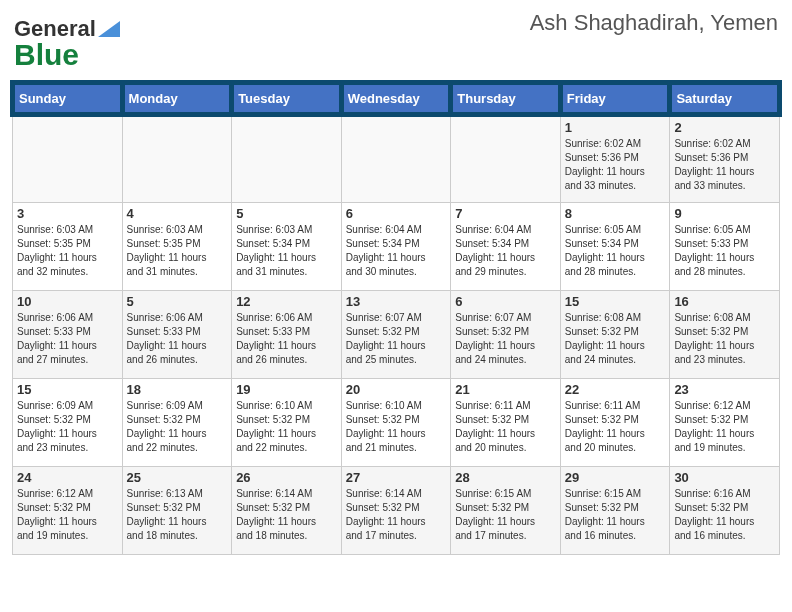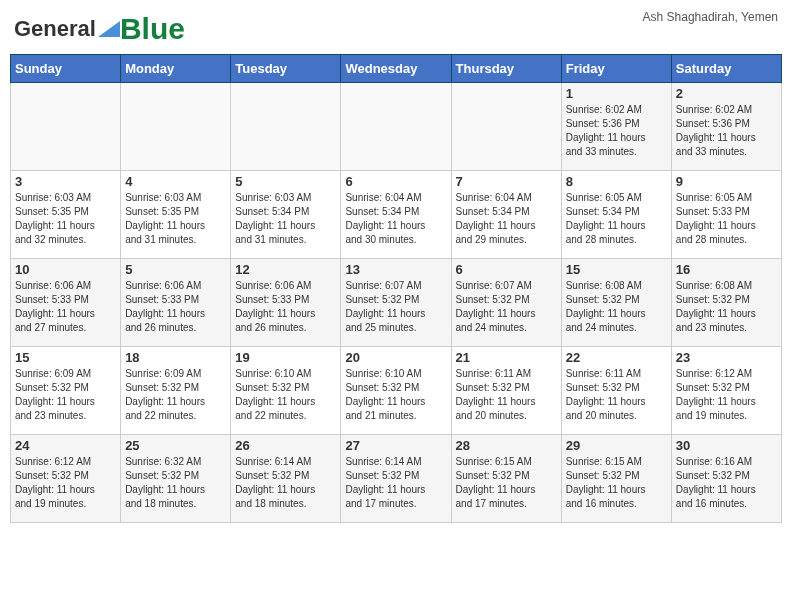--- a/index.html
+++ b/index.html
@@ -12,50 +12,50 @@
     }
     .header {
       display: flex;
       align-items: flex-start;
       justify-content: space-between;
       margin-bottom: 8px;
       padding: 0 4px;
     }
     .logo {
       display: flex;
-      flex-direction: row;
+      flex-direction: column;
       align-items: flex-start;
       margin-top: 6px;
     }
     .title-block {
       text-align: right;
     }
     .month-title {
       font-size: 36px;
       font-weight: bold;
       color: #333;
       line-height: 1.1;
     }
     .location {
-      font-size: 12px;
+      font-size: 22px;
       color: #555;
     }
     .calendar {
       width: 100%;
       border-collapse: collapse;
       table-layout: fixed;
     }
     .calendar th {
       background: #4472c4;
       color: #fff;
       font-size: 13px;
       font-weight: bold;
       padding: 6px 4px;
       text-align: left;
-      border: 1px solid #0c4a6e;
+      border: 5px solid #0c4a6e;
     }
     .calendar td {
       border: 1px solid #ccc;
       vertical-align: top;
       padding: 3px 4px;
       height: 88px;
       font-size: 10.5px;
       color: #333;
       background: #fff;
     }
@@ -287,21 +287,21 @@
       <tr class="row-odd">
         <td>
           <div class="day-number">24</div>
           <div class="day-info" style="white-space: pre-line;">Sunrise: 6:12 AM
 Sunset: 5:32 PM
 Daylight: 11 hours
 and 19 minutes.</div>
         </td>
         <td>
           <div class="day-number">25</div>
-          <div class="day-info" style="white-space: pre-line;">Sunrise: 6:32 AM
+          <div class="day-info" style="white-space: pre-line;">Sunrise: 6:13 AM
 Sunset: 5:32 PM
 Daylight: 11 hours
 and 18 minutes.</div>
         </td>
         <td>
           <div class="day-number">26</div>
           <div class="day-info" style="white-space: pre-line;">Sunrise: 6:14 AM
 Sunset: 5:32 PM
 Daylight: 11 hours
 and 18 minutes.</div>

